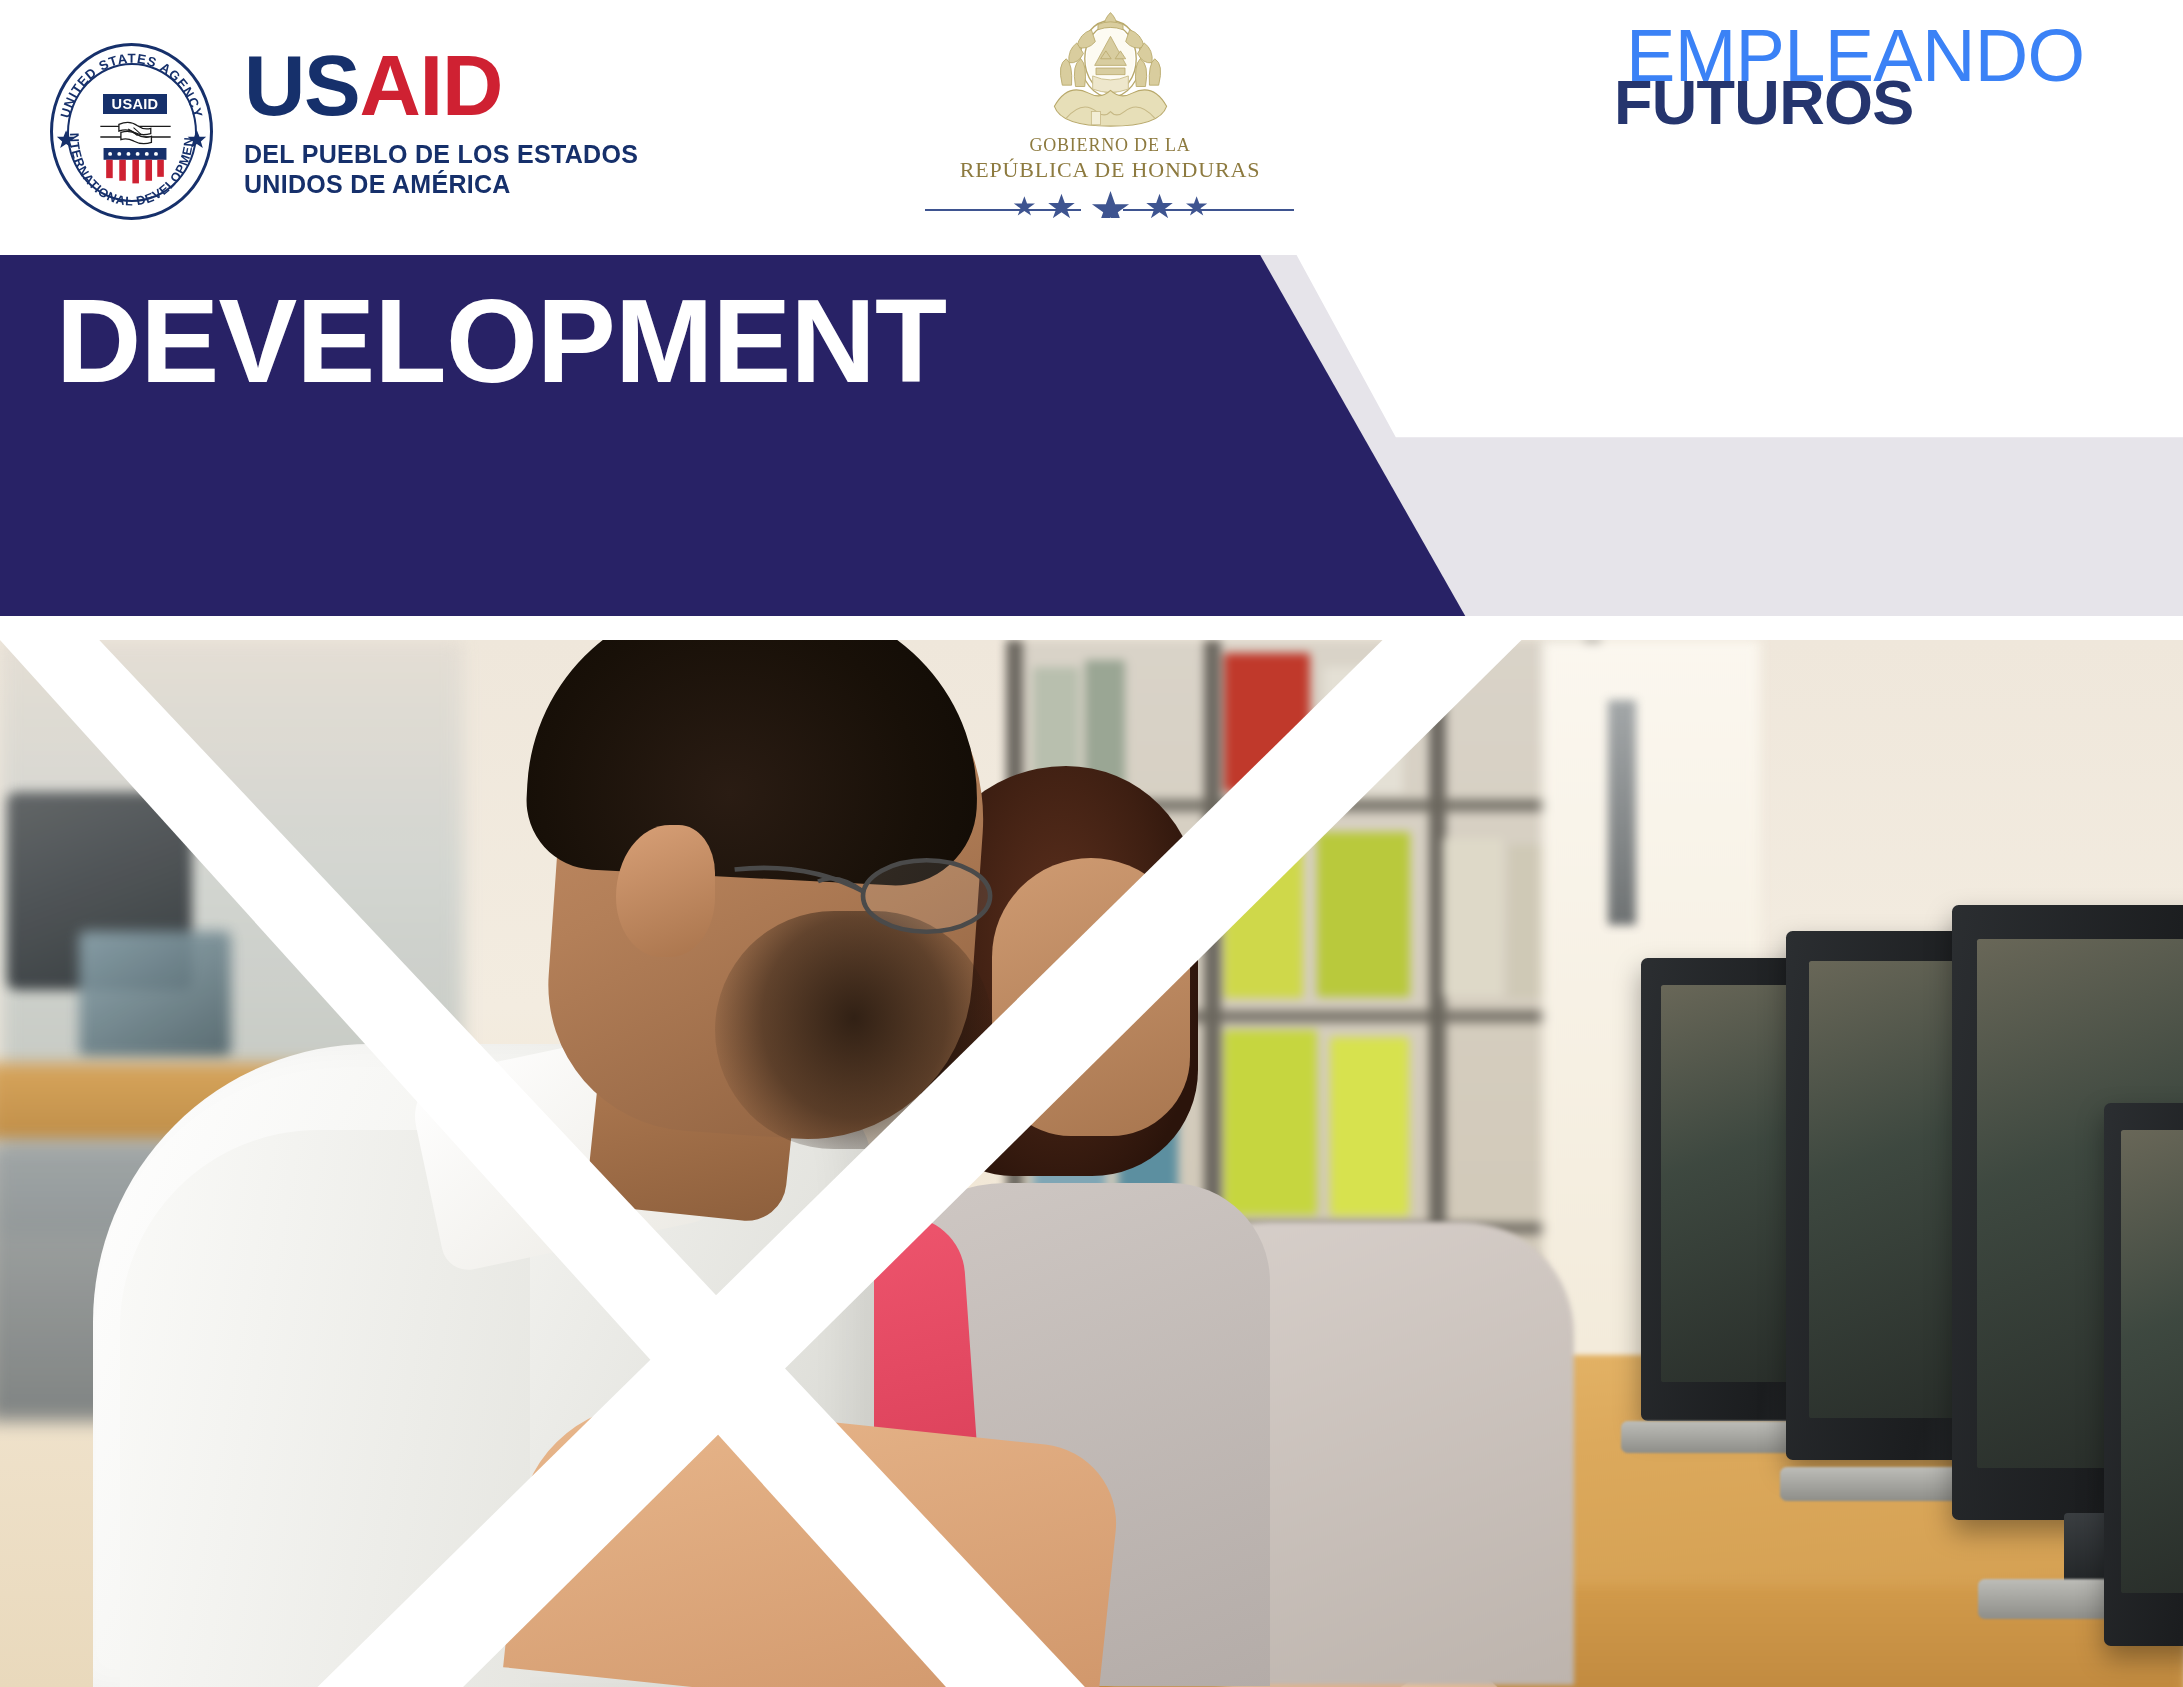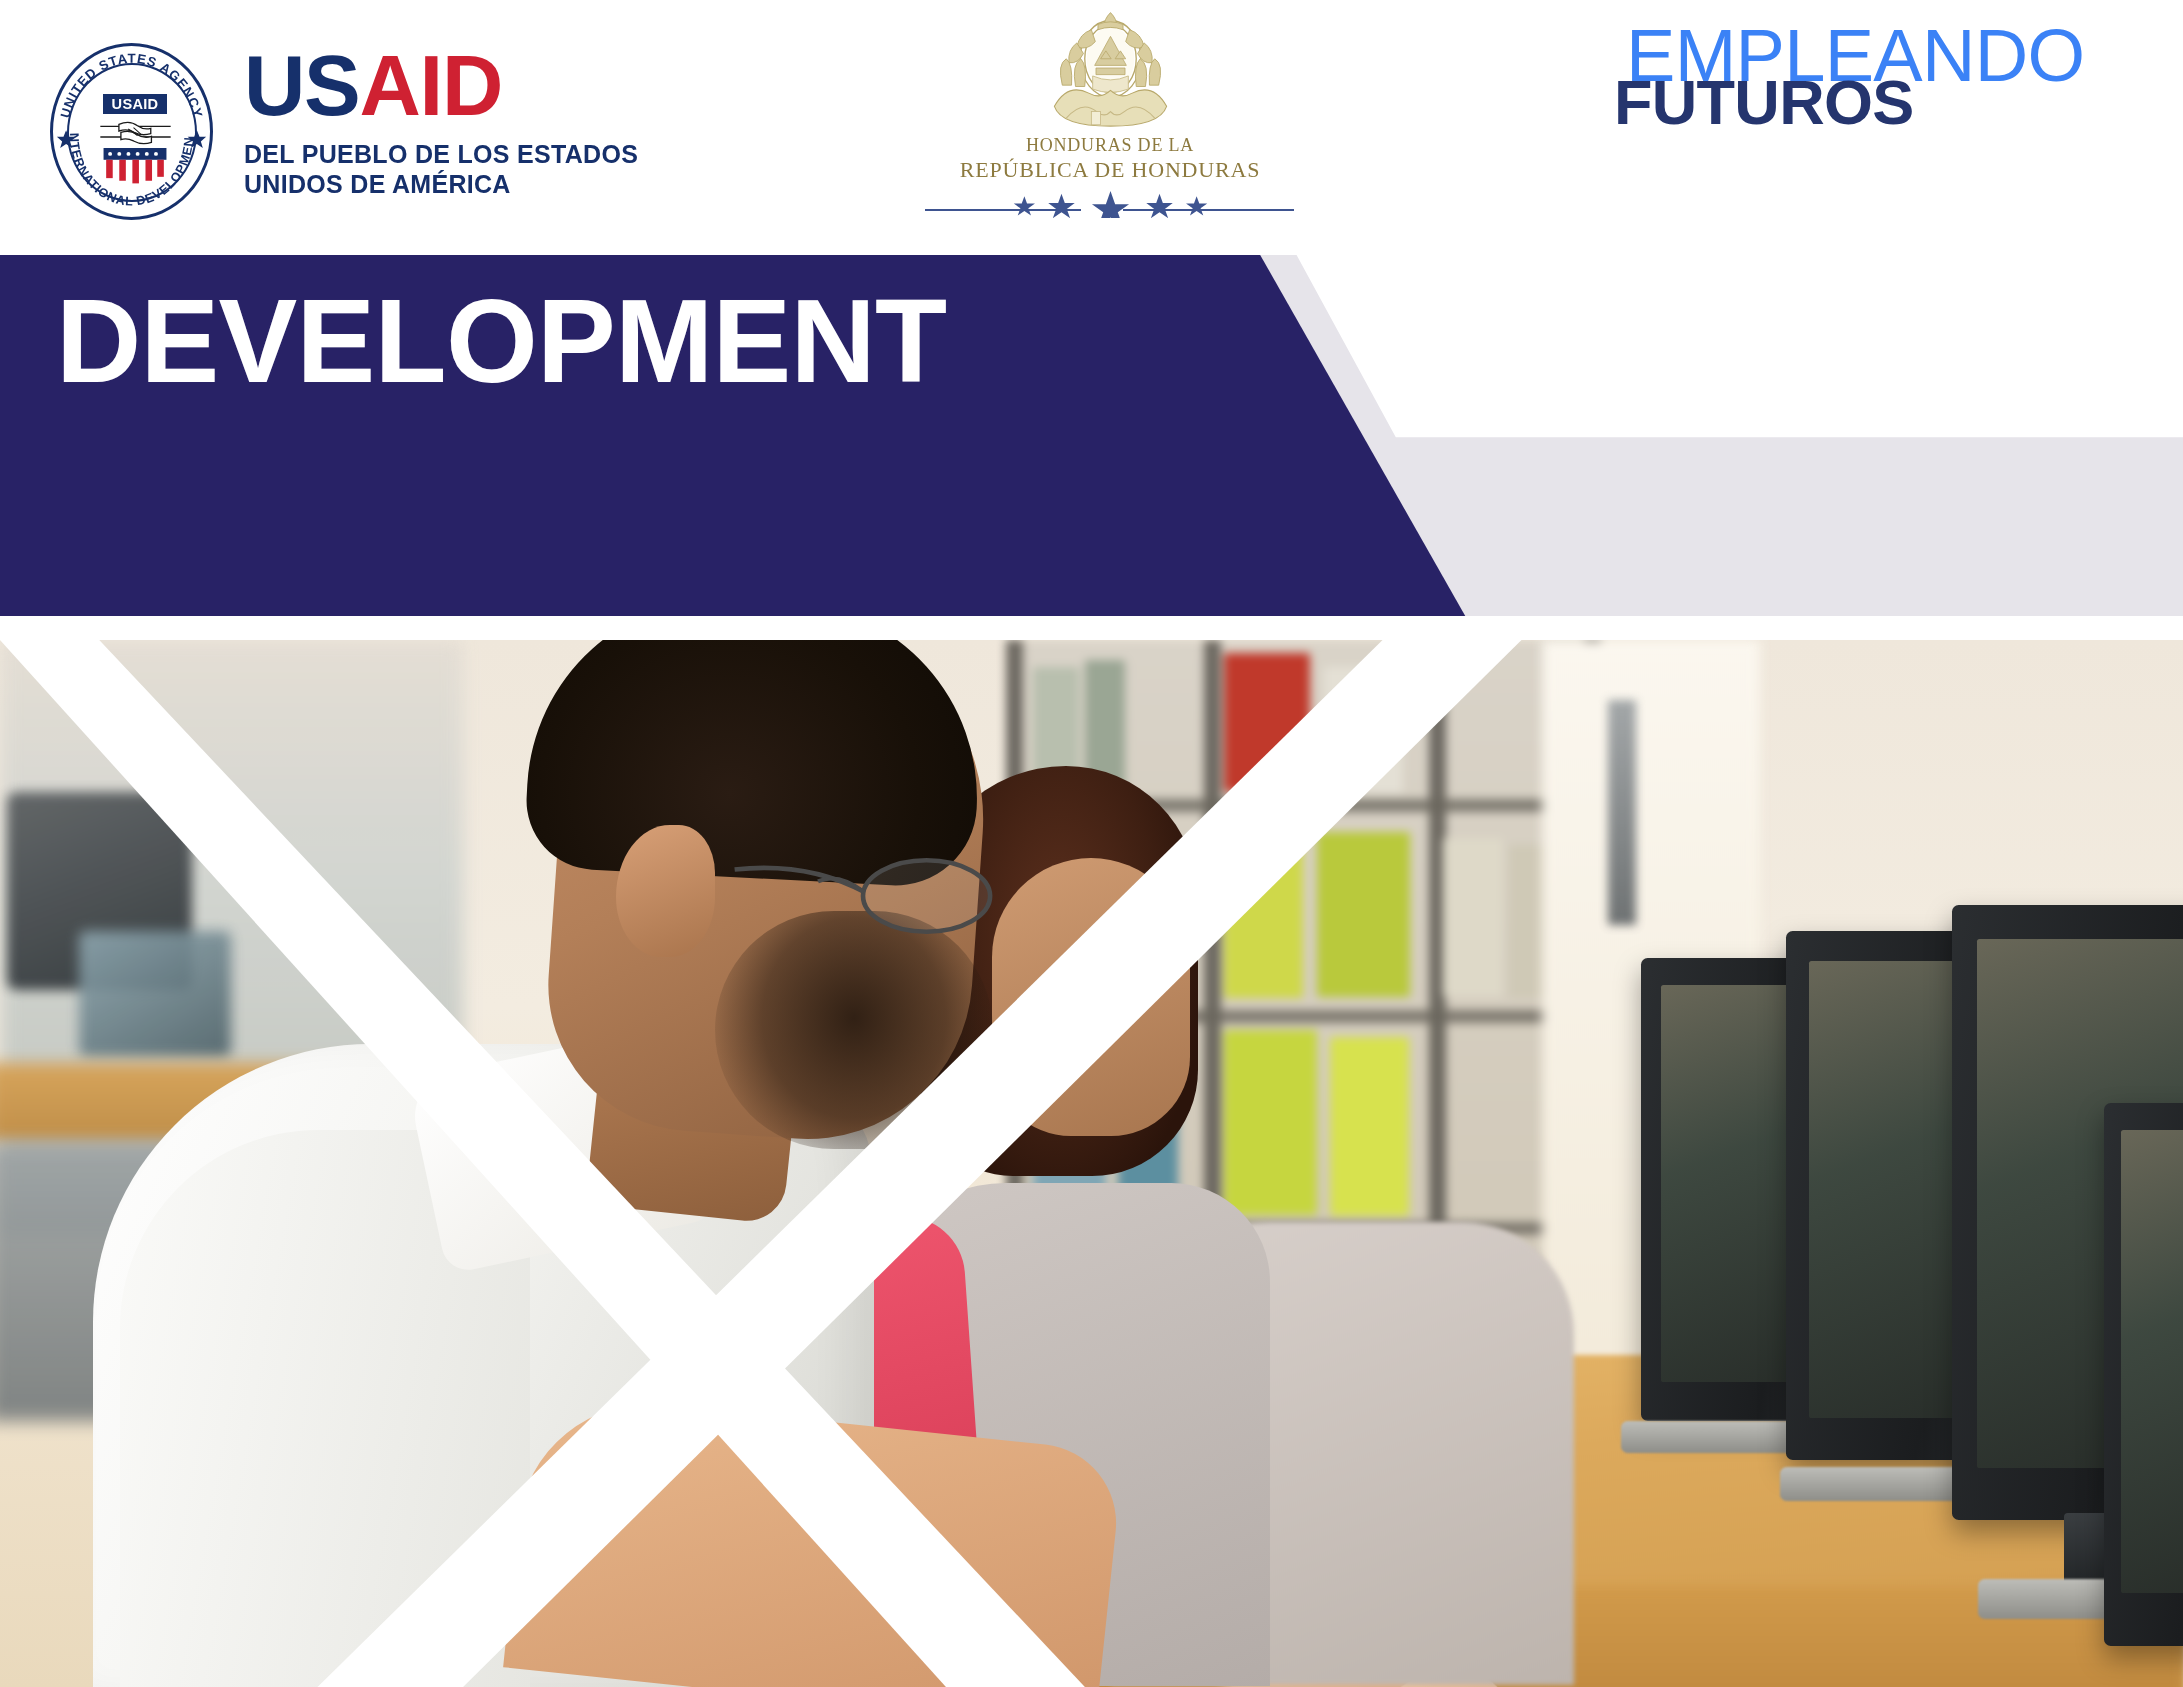--- a/index.html
+++ b/index.html
@@ -256,21 +256,21 @@
         <g fill="#d9cd9e" stroke="#b8a86a" stroke-width="1.3">
           <path d="M52 118 q-8 -32 6 -40 q10 8 8 40z"></path>
           <path d="M72 120 q-6 -34 8 -42 q10 10 6 42z"></path>
           <path d="M178 120 q6 -34 -8 -42 q-10 10 -6 42z"></path>
           <path d="M198 118 q8 -32 -6 -40 q-10 8 -8 40z"></path>
         </g>
         <path d="M40 150 q20 -36 52 -20 q18 10 33 -4 q15 14 33 4 q32 -16 52 20 q-10 30 -85 30 q-75 0 -85 -30z" fill="#e7dfb8" stroke="#b8a86a" stroke-width="1.6"></path>
         <path d="M58 168 q24 -28 46 -10 q12 10 21 0 q9 10 21 0 q22 -18 46 10" fill="none" stroke="#c6b885" stroke-width="1.6"></path>
         <rect x="96" y="158" width="14" height="20" fill="#f3eed6" stroke="#c6b885" stroke-width="1.2"></rect>
       </svg>
-      <div class="hon-line1">HONDURAS DE LA</div>
+      <div class="hon-line1">GOBIERNO DE LA</div>
       <div class="hon-line2">REPÚBLICA DE HONDURAS</div>
       <div class="hon-stars">
         <svg width="265" height="26.5" viewBox="0 0 400 40">
           <g fill="#3e5490">
             <polygon points="70,8 74,19 86,19 76,26 80,37 70,30 60,37 64,26 54,19 66,19"></polygon>
             <polygon points="126,4 131,18 146,18 134,27 139,41 126,32 113,41 118,27 106,18 121,18"></polygon>
             <polygon points="200,0 207,20 228,20 211,32 218,52 200,40 182,52 189,32 172,20 193,20"></polygon>
             <polygon points="274,4 279,18 294,18 282,27 287,41 274,32 261,41 266,27 254,18 269,18"></polygon>
             <polygon points="330,8 334,19 346,19 336,26 340,37 330,30 320,37 324,26 314,19 326,19"></polygon>
           </g>

